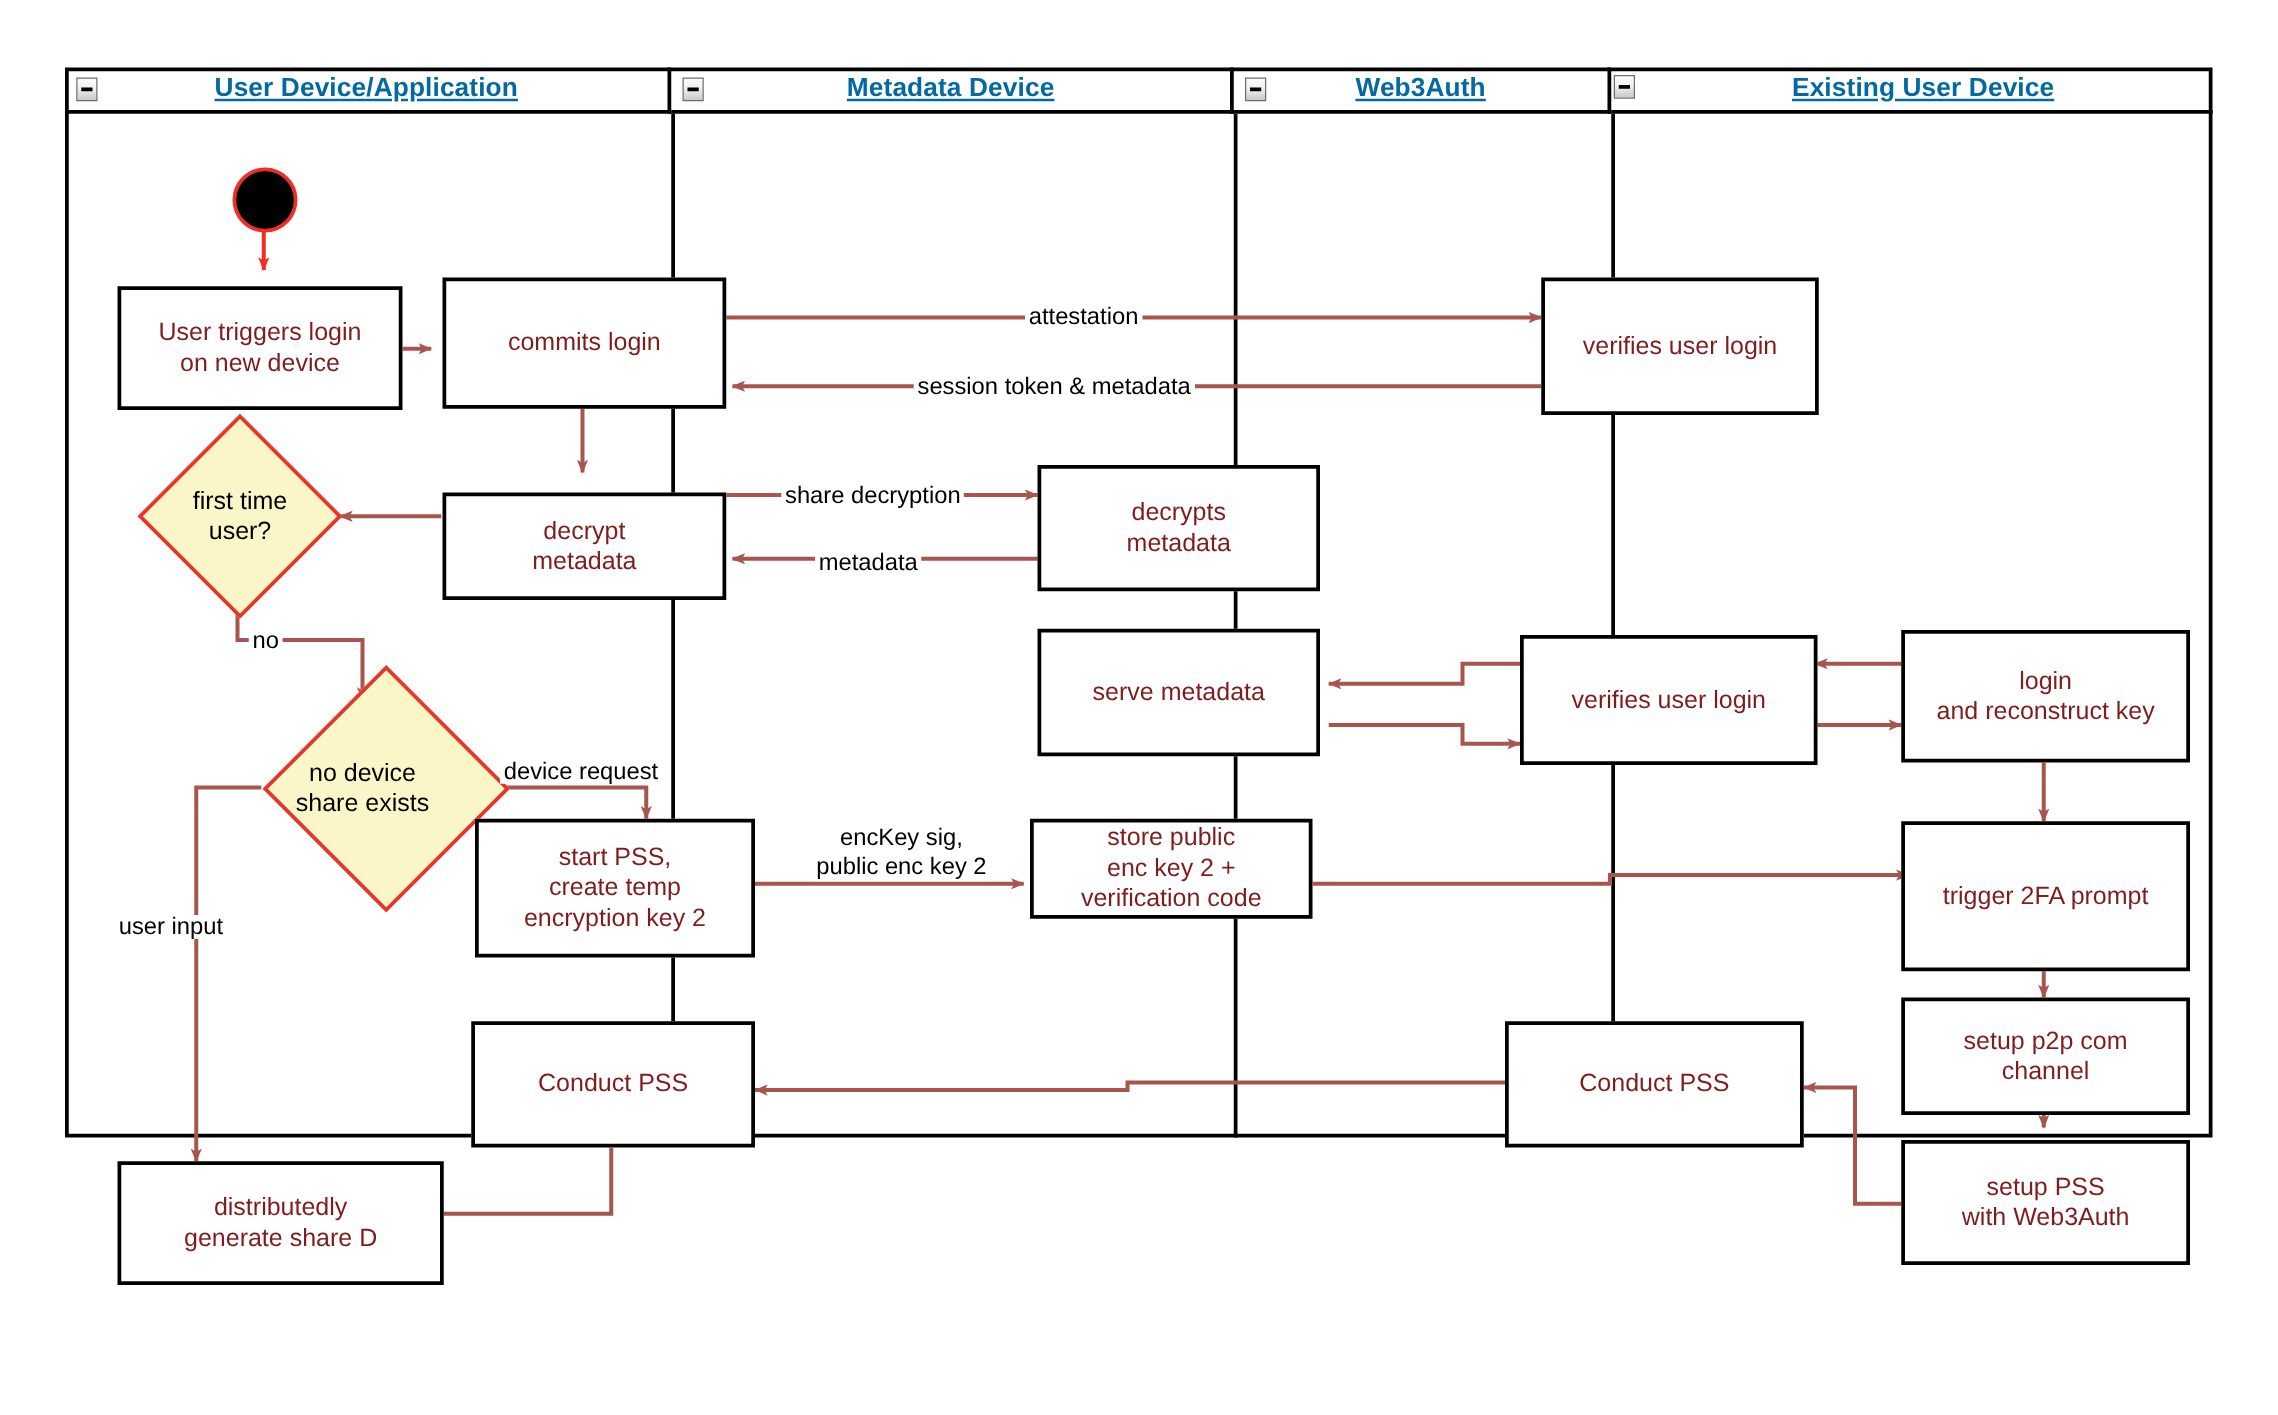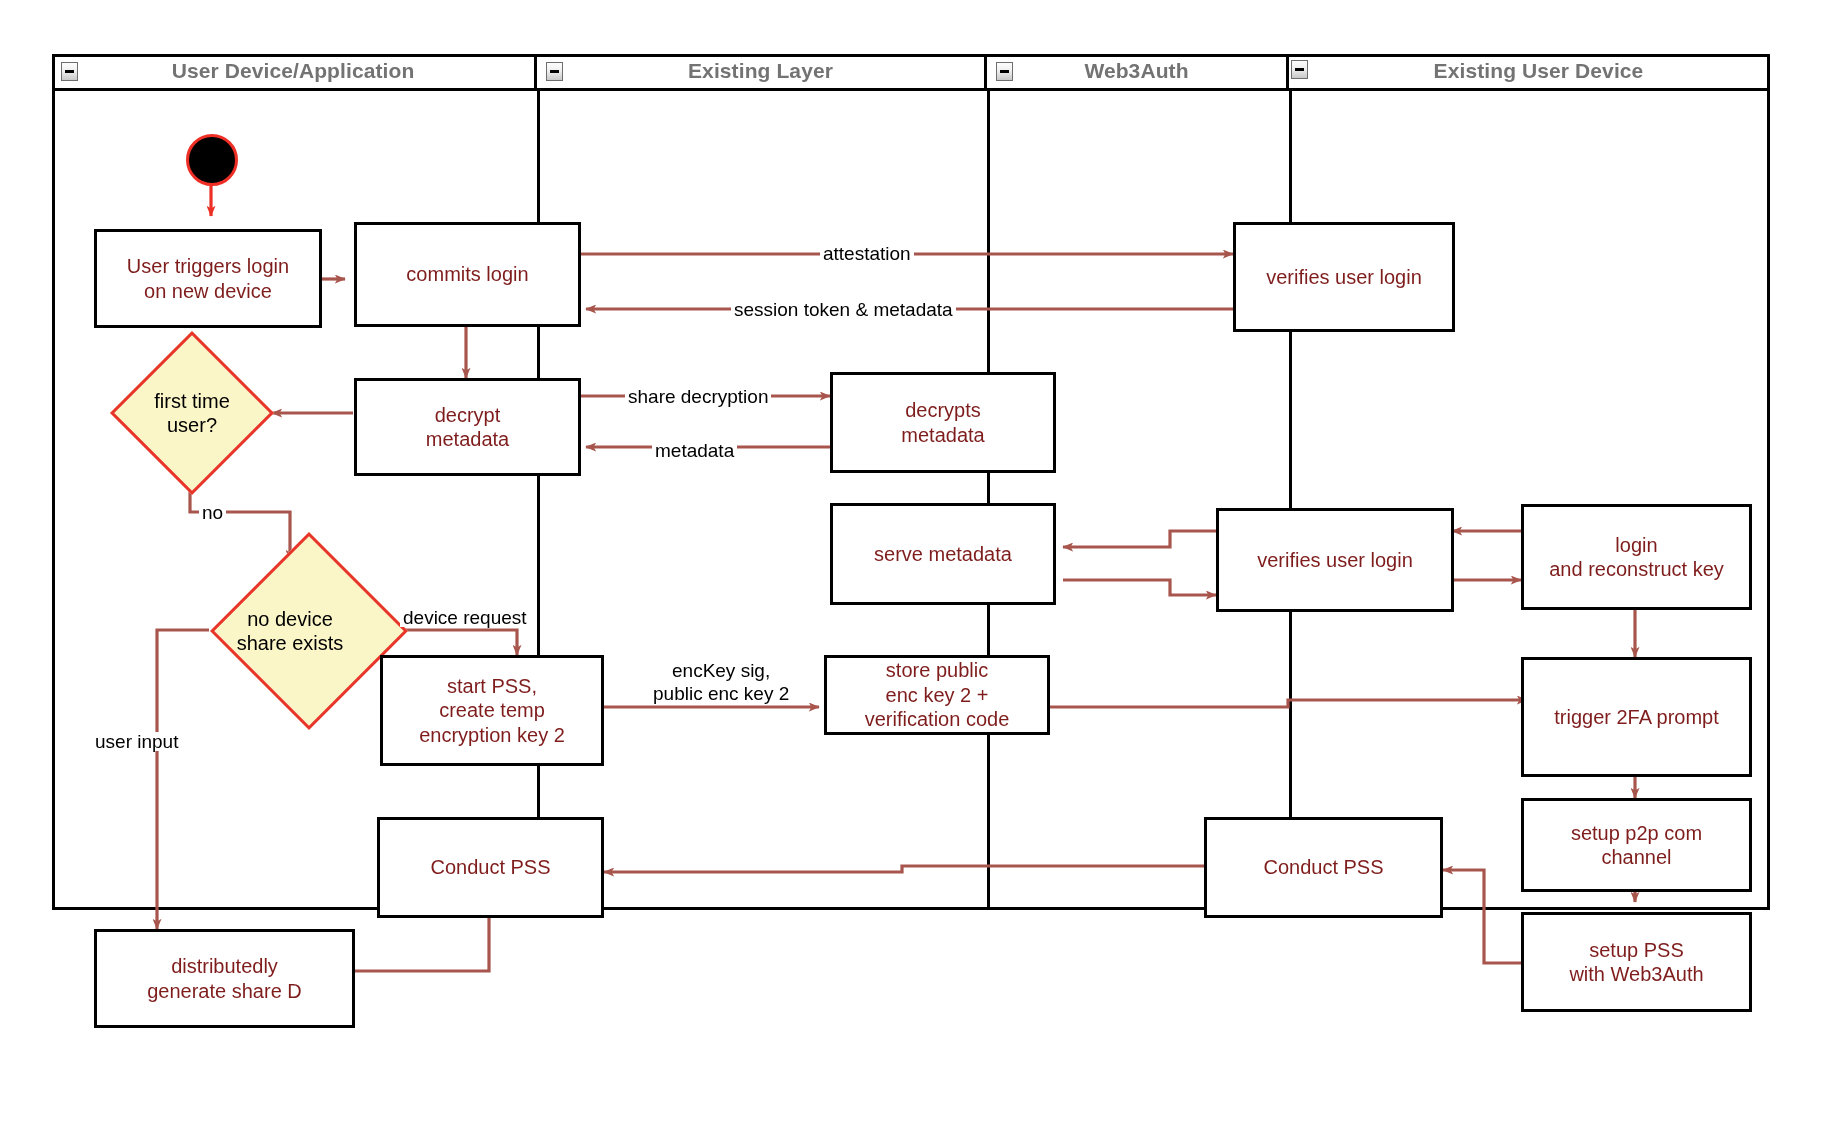--- a/index.html
+++ b/index.html
@@ -3,21 +3,21 @@
 <meta charset="utf-8">
 <style>
   html,body{margin:0;padding:0;background:#ffffff;}
   body{font-family:"Liberation Sans", sans-serif;}
   #canvas{position:relative;width:1822px;height:1132px;background:#ffffff;overflow:hidden;}
 
   .lane-frame{position:absolute;border:3px solid #000;box-sizing:border-box;}
   .lane-header{position:absolute;box-sizing:border-box;border-right:3px solid #000;
                border-bottom:3px solid #000;display:flex;align-items:center;justify-content:center;}
   .lane-header.last{border-right:none;}
-  .lane-title{font-size:21px;font-weight:bold;color:#737373;letter-spacing:.1px;white-space:nowrap;}
+  .lane-title{font-size:21px;font-weight:bold;color:#0369a1;letter-spacing:.1px;white-space:nowrap;text-decoration:underline;}
   .lane-div{position:absolute;width:3px;background:#000;}
 
   .collapse-icon{position:absolute;width:17px;height:19px;box-sizing:border-box;
                  border:1px solid #6e6e6e;
                  background:linear-gradient(to bottom,#fdfdfd 0%,#f0f0f0 45%,#c9c9c9 100%);
                  display:flex;align-items:center;justify-content:center;}
   .collapse-icon i{display:block;width:9px;height:3px;background:#000;}
 
   .node{position:absolute;box-sizing:border-box;border:3px solid #000;background:#fff;
         display:flex;align-items:center;justify-content:center;text-align:center;
@@ -44,21 +44,21 @@
   <div class="lane-frame" style="left:52px;top:54px;width:1718px;height:856px;"></div>
 
   <div class="lane-header" style="left:52px;top:54px;width:485px;height:37px;">
     <span class="lane-title">User Device/Application</span>
   </div>
   <div class="collapse-icon" style="left:61px;top:62px;">
       <i></i>
     </div>
 
   <div class="lane-header" style="left:537px;top:54px;width:450px;height:37px;">
-    <span class="lane-title">Existing Layer</span>
+    <span class="lane-title">Metadata Device</span>
   </div>
   <div class="collapse-icon" style="left:546px;top:62px;">
       <i></i>
     </div>
 
   <div class="lane-header" style="left:987px;top:54px;width:302px;height:37px;">
     <span class="lane-title">Web3Auth</span>
   </div>
   <div class="collapse-icon" style="left:996px;top:62px;">
       <i></i>
@@ -138,21 +138,21 @@
 
   <div class="node" style="left:94px;top:229px;width:228px;height:99px;">
     <span style="white-space:pre-line;">User triggers login
 on new device</span>
   </div>
 
   <div class="node" style="left:354px;top:222px;width:227px;height:105px;">
     <span style="white-space:pre-line;">commits login</span>
   </div>
 
-  <div class="node" style="left:354px;top:378px;width:227px;height:98px;">
+  <div class="node" style="left:354px;top:394px;width:227px;height:86px;">
     <span style="white-space:pre-line;">decrypt
 metadata</span>
   </div>
 
   <div class="dnode" style="left:205px;top:560px;width:170px;height:142px;">
     <div class="dshape" style="left:34px;top:1px;width:140px;height:140px;"></div>
     <div class="dtext" style="white-space:pre-line;">no device
 share exists</div>
   </div>
 

